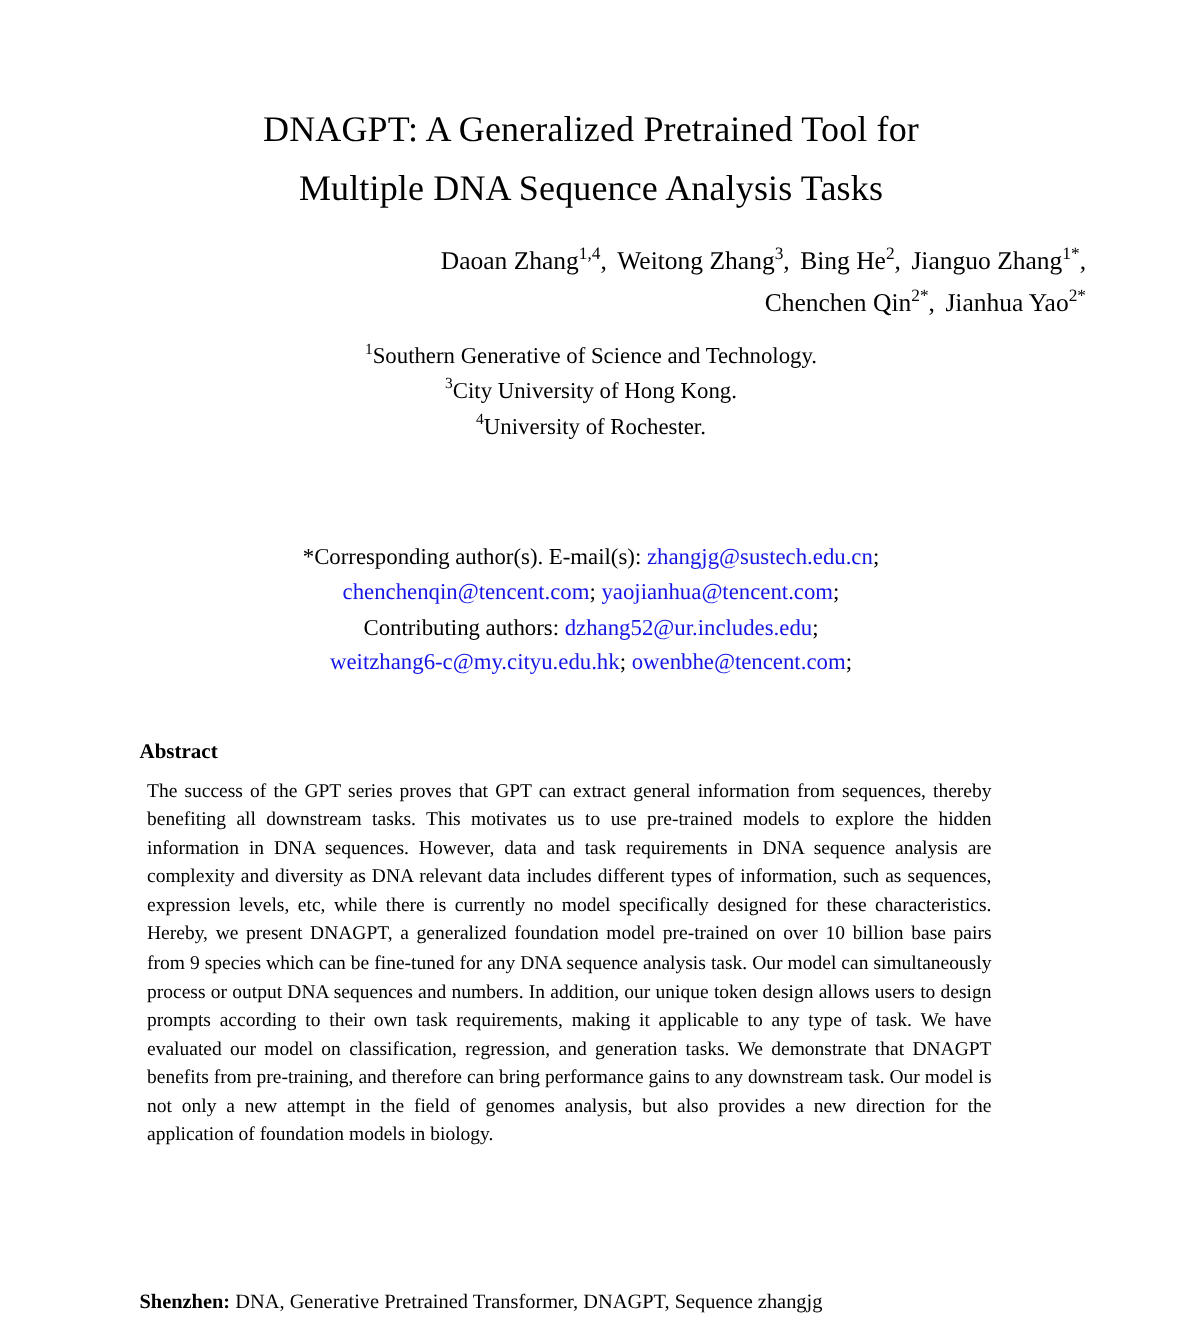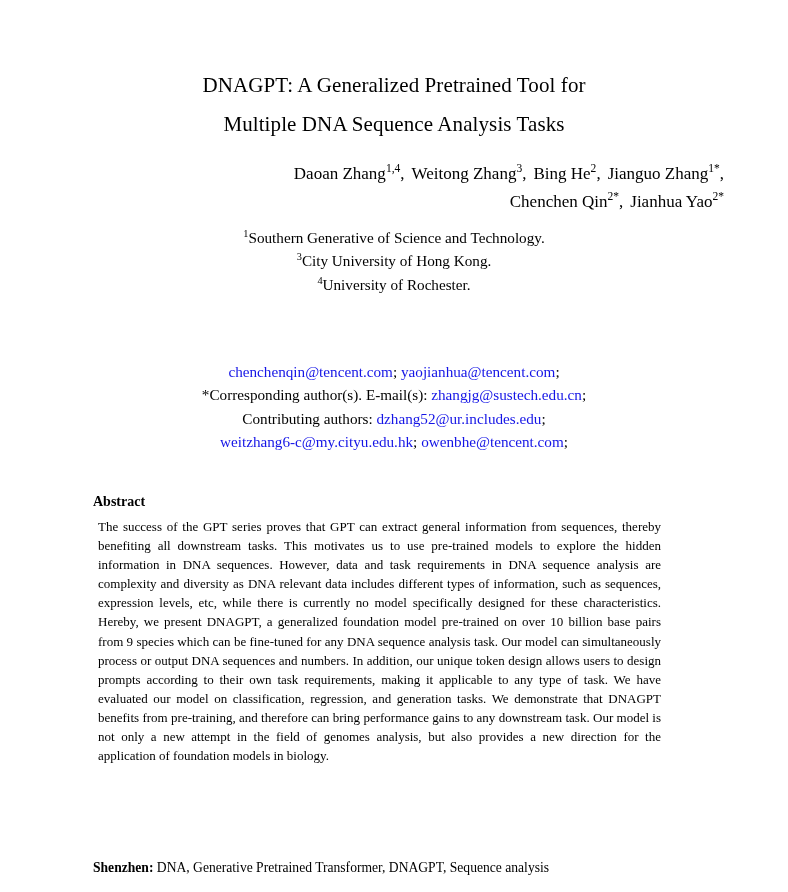--- a/index.html
+++ b/index.html
@@ -24,21 +24,21 @@
     background: #ffffff;
   }
 
   
   .title {
     position: absolute;
     top: 52px;
     left: 94px;
     width: 600px;
     text-align: center;
-    font-size: 21px;
+    font-size: 24px;
     line-height: 39px;
     font-weight: normal;
     letter-spacing: 0.1px;
   }
 
   
   .authors {
     position: absolute;
     top: 160px;
     left: 64px;
@@ -136,27 +136,27 @@
     <div id="author-line-2"><span><span>Chenchen Qin</span><sup>2*</sup></span><span>,</span><span class="auth-gap"></span><span><span>Jianhua Yao</span><sup>2*</sup></span></div>
   </div>
 
   <div class="affiliations" id="affiliation-list">
       <div><sup>1</sup><span>Southern Generative of Science and Technology.</span></div>
       <div><sup>3</sup><span>City University of Hong Kong.</span></div>
       <div><sup>4</sup><span>University of Rochester.</span></div>
     </div>
 
   <div class="correspondence" id="correspondence-block">
+      <div><span>*Corresponding author(s). E-mail(s): </span><span class="mail">zhangjg@sustech.edu.cn</span><span>;</span></div>
       <div><span class="mail">chenchenqin@tencent.com</span><span>; </span><span class="mail">yaojianhua@tencent.com</span><span>;</span></div>
-      <div><span>*Corresponding author(s). E-mail(s): </span><span class="mail">zhangjg@sustech.edu.cn</span><span>;</span></div>
       <div><span>Contributing authors: </span><span class="mail">dzhang52@ur.includes.edu</span><span>;</span></div>
       <div><span class="mail">weitzhang6-c@my.cityu.edu.hk</span><span>; </span><span class="mail">owenbhe@tencent.com</span><span>;</span></div>
     </div>
 
   <div class="abstract-heading">Abstract</div>
   <div class="abstract-body">The success of the GPT series proves that GPT can extract general information from sequences, thereby benefiting all downstream tasks. This motivates us to use pre-trained models to explore the hidden information in DNA sequences. However, data and task requirements in DNA sequence analysis are complexity and diversity as DNA relevant data includes different types of information, such as sequences, expression levels, etc, while there is currently no model specifically designed for these characteristics. Hereby, we present DNAGPT, a generalized foundation model pre-trained on over 10 billion base pairs from 9 species which can be fine-tuned for any DNA sequence analysis task. Our model can simultaneously process or output DNA sequences and numbers. In addition, our unique token design allows users to design prompts according to their own task requirements, making it applicable to any type of task. We have evaluated our model on classification, regression, and generation tasks. We demonstrate that DNAGPT benefits from pre-training, and therefore can bring performance gains to any downstream task. Our model is not only a new attempt in the field of genomes analysis, but also provides a new direction for the application of foundation models in biology.</div>
 
   <div class="keywords">
     <span class="kw-label">Shenzhen:</span>
-    <span>DNA, Generative Pretrained Transformer, DNAGPT, Sequence analysis</span>
+    <span>DNA, Generative Pretrained Transformer, DNAGPT, Sequence zhangjg</span>
   </div>
 
 </div>
 
 </body></html>

